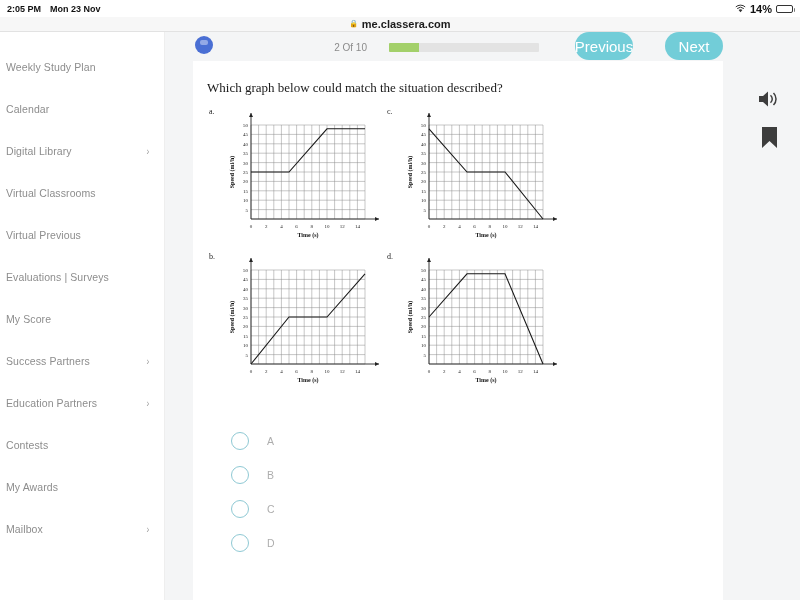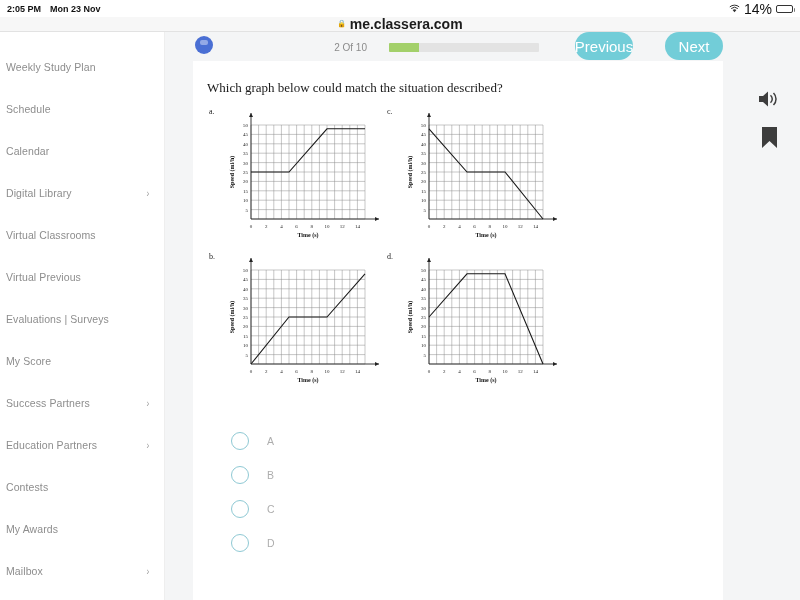--- a/index.html
+++ b/index.html
@@ -17,41 +17,41 @@
     background: #ffffff;
     display: flex; align-items: center;
     font-size: 9px; font-weight: bold; color: #111;
     padding: 0 7px;
     gap: 36px;
   }
   .status-left { display: flex; gap: 9px; align-items: center; }
   .status-right { margin-left: auto; display: flex; gap: 4px; align-items: center; }
   .wifi-icon { display: inline-block; width: 11px; height: 9px; position: relative; }
   .wifi-icon svg { display: block; }
-  .batt-pct { font-size: 14px; font-weight: normal; }
+  .batt-pct { font-size: 11px; font-weight: bold; }
   .batt-shell {
     width: 17px; height: 8px; border: 1px solid #333;
     border-radius: 2px; position: relative; display: inline-block;
   }
   .batt-shell::after {
     content: ""; position: absolute; right: -3px; top: 2px;
     width: 1.5px; height: 4px; background: #777; border-radius: 0 1px 1px 0;
   }
   .batt-fill { height: 100%; background: #333; border-radius: 1px 0 0 1px; }
 
   
   .url-bar {
     position: absolute; top: 17px; left: 0;
     width: 800px; height: 15px;
     background: #f7f7f7;
     border-bottom: 1px solid #e2e2e2;
     display: flex; align-items: center; justify-content: center;
     gap: 3px;
   }
-  .url-text { font-size: 14px; color: #1c1c1c; font-weight: bold; text-align: right; }
+  .url-text { font-size: 11px; color: #1c1c1c; font-weight: bold; text-align: right; }
   .lock-icon { font-size: 7.5px; color: #2a2a2a; line-height: 1; }
 
   
   .app {
     position: absolute; top: 32px; left: 0;
     width: 800px; height: 568px;
     display: flex;
     background: #f4f5f6;
   }
 
@@ -202,23 +202,20 @@
 <div class="url-bar">
   <span class="lock-icon">🔒</span>
   <span class="url-text">me.classera.com</span>
 </div>
 
 <div class="app">
 
   <nav class="sidebar" id="sidebar">
       <div class="nav-item">
         <span class="nav-label">Weekly Study Plan</span>
-      </div>
-      <div class="nav-item">
-        <span class="nav-label">Schedule</span>
       </div>
       <div class="nav-item">
         <span class="nav-label">Calendar</span>
       </div>
       <div class="nav-item">
         <span class="nav-label">Digital Library</span>
         <span class="chev">›</span>
       </div>
       <div class="nav-item">
         <span class="nav-label">Virtual Classrooms</span>

